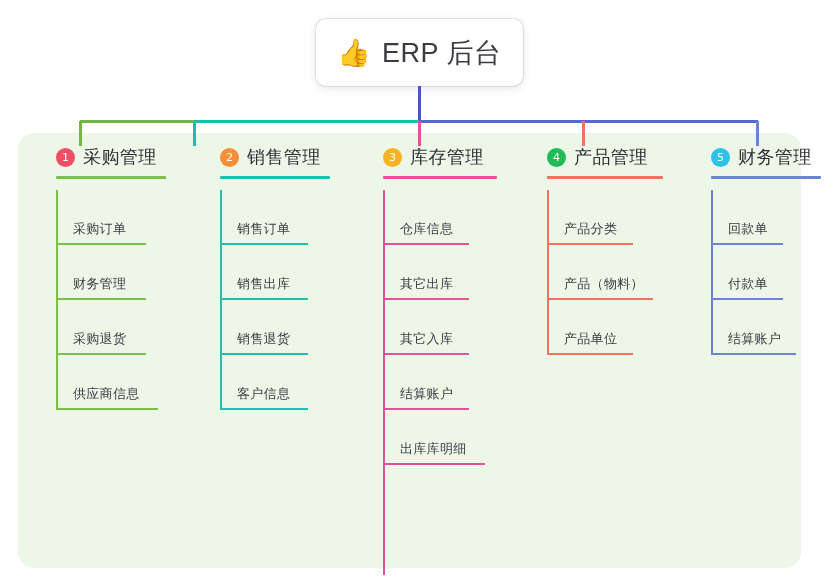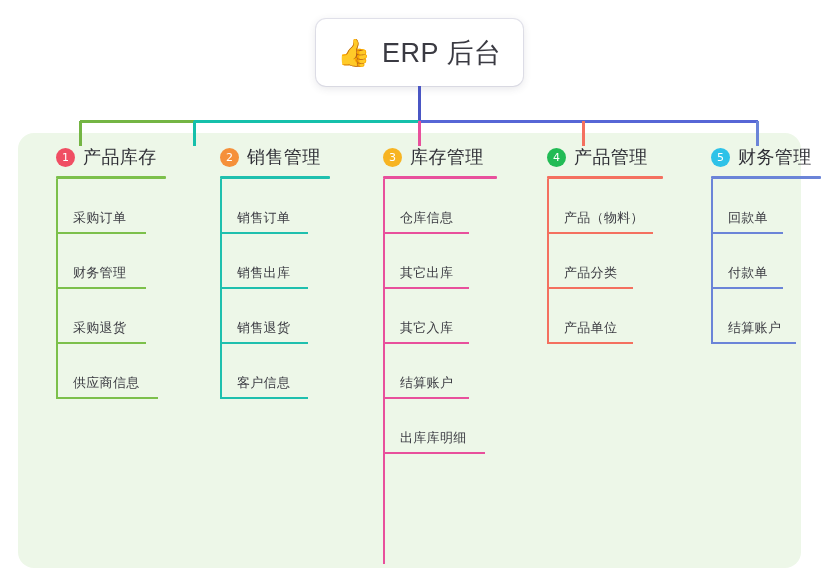--- a/index.html
+++ b/index.html
@@ -103,21 +103,21 @@
   }
   .col-rule {
     margin-top: 6px;
     margin-left: 20px;
     height: 3px;
     border-radius: 1px;
   }
 
   .items {
     position: relative;
-    margin-top: 0;
+    margin-top: 11px;
     padding-left: 20px;
   }
   .items-spine {
     position: absolute;
     left: 20px;
     top: 0;
     width: 2px;
   }
   .leaf {
     position: relative;
@@ -163,21 +163,21 @@
     <line x1="80.5" y1="121" x2="80.5" y2="146" stroke="#74b544" stroke-width="3"></line>
     <line x1="194.5" y1="121" x2="194.5" y2="146" stroke="#16c0ab" stroke-width="3"></line>
     <line x1="419.5" y1="121" x2="419.5" y2="146" stroke="#e8509c" stroke-width="3"></line>
     <line x1="583.5" y1="121" x2="583.5" y2="146" stroke="#f4705f" stroke-width="3"></line>
     <line x1="757.5" y1="121" x2="757.5" y2="146" stroke="#6b84d8" stroke-width="3"></line>
   </svg>
 
   <div class="column" style="left:36px;width:150px;">
     <div class="col-head">
       <span class="badge" style="background:#f04e63;">1</span>
-      <span class="col-title">产品库存</span>
+      <span class="col-title">采购管理</span>
     </div>
     <div class="col-rule" style="width:110px;background:#7cc04b;"></div>
     <div class="items">
       <div class="items-spine" style="height:220px;background:#7cc04b;"></div>
       <div class="leaf">
         <span class="leaf-label">采购订单</span>
         <span class="leaf-rule" style="width:90px;background:#7cc04b;"></span>
       </div>
       <div class="leaf">
         <span class="leaf-label">财务管理</span>
@@ -254,28 +254,28 @@
 
   <div class="column" style="left:527px;width:160px;">
     <div class="col-head">
       <span class="badge" style="background:#22bb55;">4</span>
       <span class="col-title">产品管理</span>
     </div>
     <div class="col-rule" style="width:116px;background:#f4705f;"></div>
     <div class="items">
       <div class="items-spine" style="height:165px;background:#f4705f;"></div>
       <div class="leaf">
+        <span class="leaf-label">产品分类</span>
+        <span class="leaf-rule" style="width:86px;background:#f4705f;"></span>
+      </div>
+      <div class="leaf">
         <span class="leaf-label">产品（物料）</span>
         <span class="leaf-rule" style="width:106px;background:#f4705f;"></span>
       </div>
       <div class="leaf">
-        <span class="leaf-label">产品分类</span>
-        <span class="leaf-rule" style="width:86px;background:#f4705f;"></span>
-      </div>
-      <div class="leaf">
         <span class="leaf-label">产品单位</span>
         <span class="leaf-rule" style="width:86px;background:#f4705f;"></span>
       </div>
     </div>
   </div>
 
   <div class="column" style="left:691px;width:150px;">
     <div class="col-head">
       <span class="badge" style="background:#2ec2e8;">5</span>
       <span class="col-title">财务管理</span>

